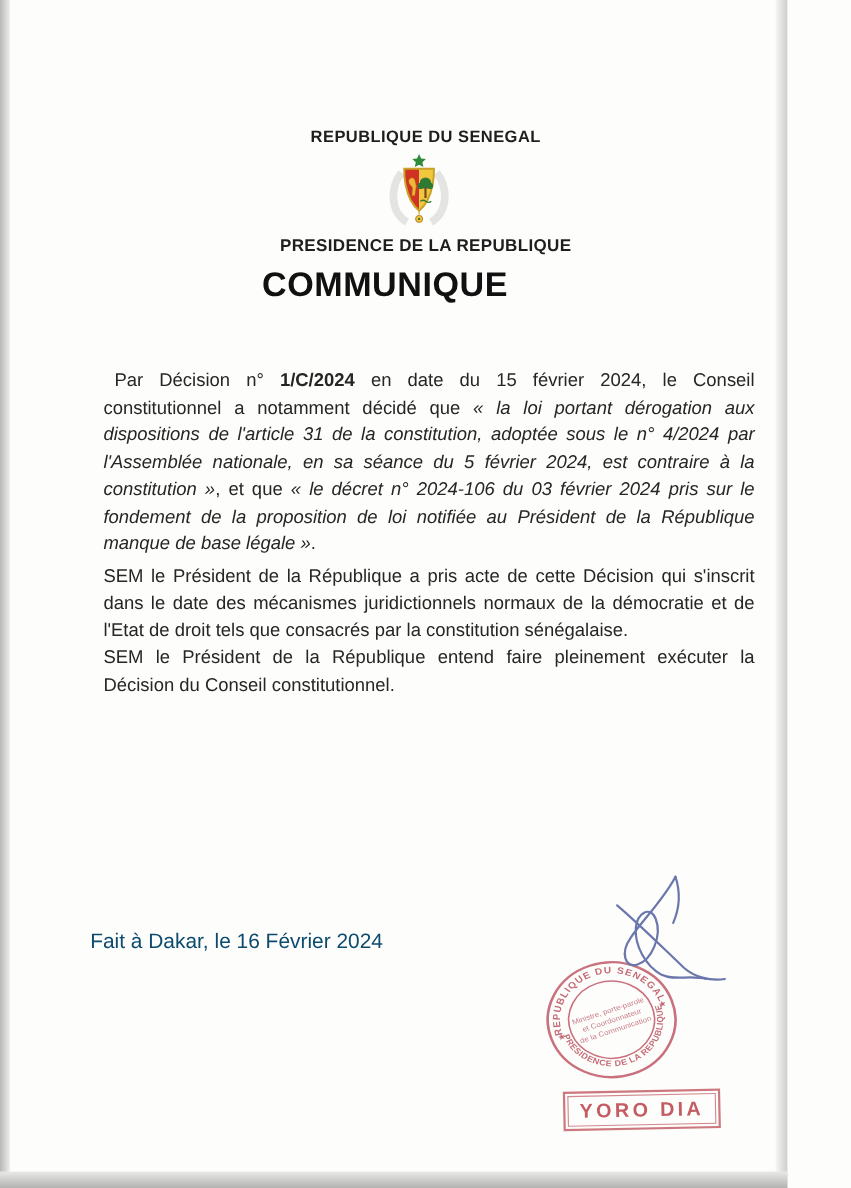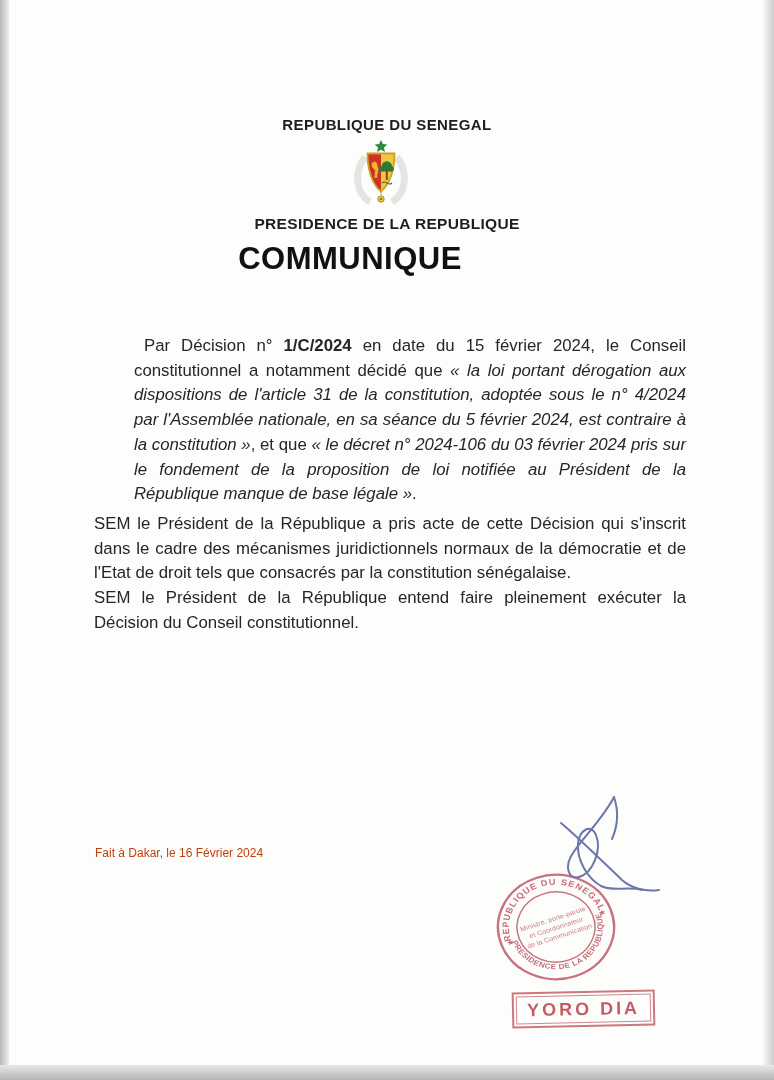--- a/index.html
+++ b/index.html
@@ -2,21 +2,21 @@
 <html><head>
 <meta charset="utf-8">
 <style>
   html,body{margin:0;padding:0;}
   body{
     width:774px;height:1080px;
     font-family:"Liberation Sans","DejaVu Sans",sans-serif;
     background:#fdfdfc;
   }
   .photo{
-    position:relative;width:774px;height:1080px;overflow:hidden;
+    position:relative;width:716px;height:1080px;overflow:hidden;
     background:#fdfdfc;
   }
   .edge-left{position:absolute;left:0;top:0;bottom:0;width:9px;
     background:linear-gradient(to right,#b9b9b7,#eeeeec);}
   .edge-bottom{position:absolute;left:0;right:0;bottom:0;height:15px;
     background:linear-gradient(to top,#b3b3b1,#e9e9e7);}
   .edge-right{position:absolute;right:0;top:0;bottom:0;width:11px;
     background:linear-gradient(to left,#cdcdcb,#f7f7f5);}
 
   .country{
@@ -33,26 +33,26 @@
     font-weight:bold;font-size:31px;letter-spacing:.5px;color:#111;
     transform:translateX(-37px);
   }
 
   .bodytext{
     position:absolute;left:94px;top:334px;width:592px;
     font-size:16.8px;line-height:24.7px;color:#262626;
     text-align:justify;
   }
   .bodytext p{margin:0;}
-  .bodytext p.first{text-indent:10px;margin-bottom:5px;margin-left:40px;}
+  .bodytext p.first{text-indent:10px;margin-bottom:5px;}
   .bodytext i{font-style:italic;}
   .bodytext b{font-weight:bold;}
 
   .dateline{
-    position:absolute;left:95px;top:846px;font-size:12px;color:#c2410c;
+    position:absolute;left:82px;top:846px;font-size:19px;color:#0c4a6e;
   }
 
   .signature{
     position:absolute;left:528px;top:793px;width:140px;height:115px;z-index:3;
   }
 
   .round-stamp{
     position:absolute;left:491px;top:862px;width:130px;height:130px;z-index:2;
     transform:scale(1,.9) rotate(-20deg);transform-origin:50% 50%;
     opacity:.85;
@@ -99,21 +99,21 @@
     <line x1="29" y1="52.5" x2="29" y2="56" stroke="#c9a227" stroke-width="1"></line>
     <circle cx="29" cy="60" r="3.2" fill="#f2c63d" stroke="#a87414" stroke-width="0.8"></circle>
     <circle cx="29" cy="60" r="1.1" fill="#2f7a33"></circle>
   </svg>
 
   <div class="institution">PRESIDENCE DE LA REPUBLIQUE</div>
   <div class="doc-title">COMMUNIQUE</div>
 
   <div class="bodytext">
     <p class="first"><span>Par Décision n° </span><b>1/C/2024</b><span> en date du 15 février 2024, le Conseil constitutionnel a notamment décidé que </span><i>« la loi portant dérogation aux dispositions de l'article 31 de la constitution, adoptée sous le n° 4/2024 par l'Assemblée nationale, en sa séance du 5 février 2024, est contraire à la constitution »</i><span>, et que </span><i>« le décret n° 2024-106 du 03 février 2024 pris sur le fondement de la proposition de loi notifiée au Président de la République manque de base légale »</i><span>.</span></p>
-    <p>SEM le Président de la République a pris acte de cette Décision qui s'inscrit dans le cadre des mécanismes juridictionnels normaux de la démocratie et de l'Etat de droit tels que consacrés par la constitution sénégalaise.</p>
+    <p>SEM le Président de la République a pris acte de cette Décision qui s'inscrit dans le date des mécanismes juridictionnels normaux de la démocratie et de l'Etat de droit tels que consacrés par la constitution sénégalaise.</p>
     <p>SEM le Président de la République entend faire pleinement exécuter la Décision du Conseil constitutionnel.</p>
   </div>
 
   <div class="dateline">Fait à Dakar, le 16 Février  2024</div>
 
   <svg class="signature" viewBox="0 0 140 115" aria-hidden="true">
     <g fill="none" stroke="#6b76ad" stroke-width="2" stroke-linecap="round">
       <path d="M 86,4 C 76,24 54,46 45,60 C 36,73 40,87 51,84 C 65,80 74,57 68,42 C 63,30 51,37 50,51 C 49,67 59,85 73,93 C 85,99 99,93 114,97"></path>
       <path d="M 33,30 C 52,46 76,70 94,87 C 103,95 117,99 131,97"></path>
       <path d="M 86,4 C 90,16 91,30 84,46"></path>

